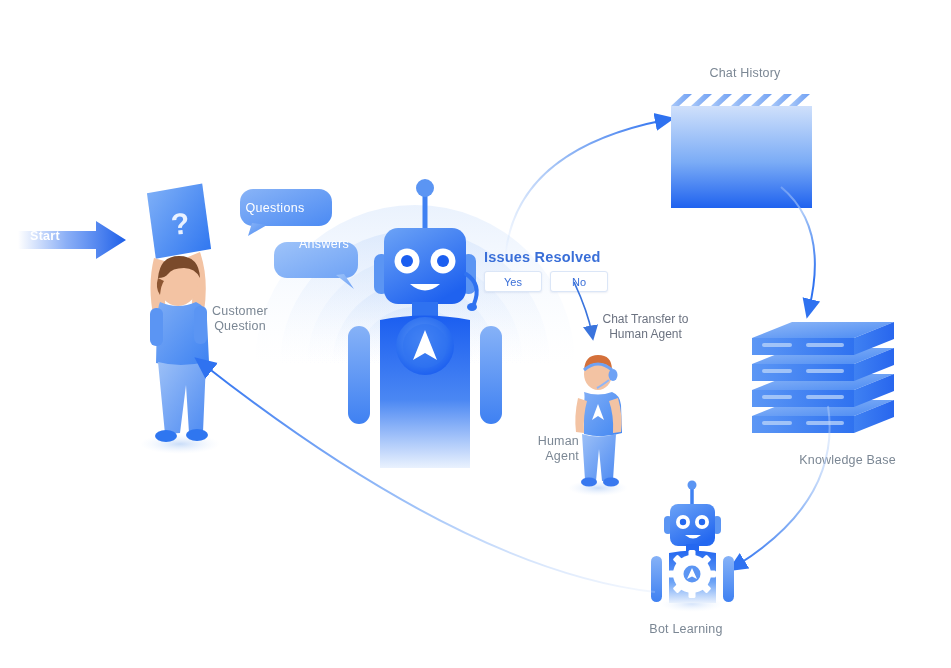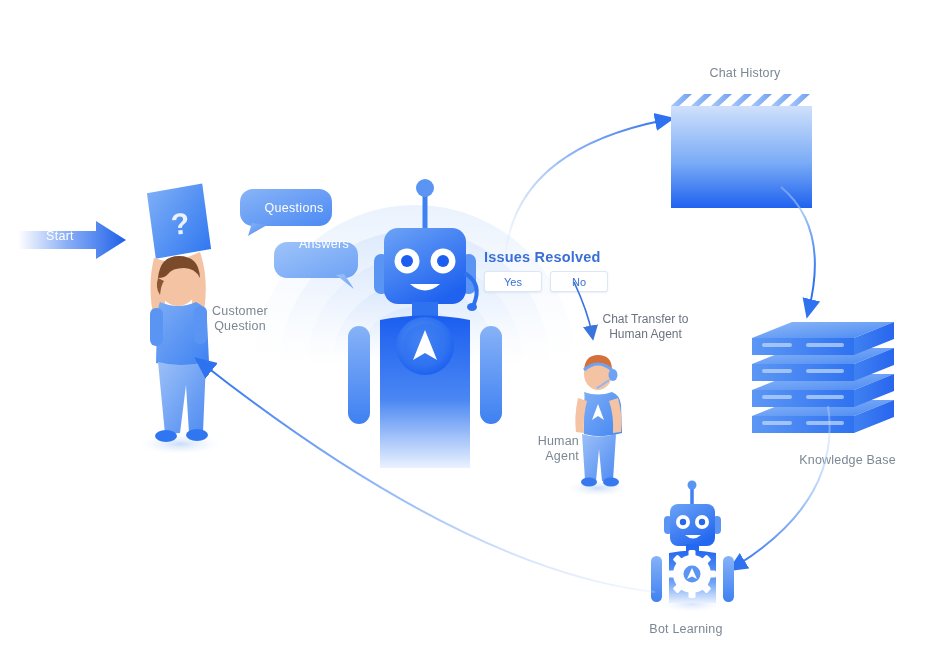--- a/index.html
+++ b/index.html
@@ -6,21 +6,21 @@
   body{width:951px;height:668px;font-family:"Liberation Sans",sans-serif;overflow:hidden;position:relative;}
   #stage{position:absolute;inset:0;width:951px;height:668px;}
   .node{position:absolute;}
   .lbl{position:absolute;color:#7b8794;font-size:12.5px;line-height:15px;text-align:center;letter-spacing:.2px;}
   svg{display:block;overflow:visible;}
   .bubble{position:absolute;color:#fff;font-size:12.5px;display:flex;align-items:center;justify-content:center;border-radius:16px;letter-spacing:.3px;}
   .decision{position:absolute;margin-top:8px;}
   .decision .dtitle{color:#3a6fd8;font-size:14.5px;font-weight:bold;letter-spacing:.2px;white-space:nowrap;}
   .btnrow{display:flex;gap:8px;margin-top:6px;justify-content:space-between;}
   .dbtn{width:56px;height:19px;background:#fff;border:1px solid #dbe6f7;border-radius:3px;color:#3a6fd8;font-size:11px;display:flex;align-items:center;justify-content:center;box-shadow:0 1px 2px rgba(60,90,160,.10);}
-  .startlbl{position:absolute;color:#ffffff;font-size:12.5px;font-weight:normal;left:46px;top:229px;letter-spacing:.3px;z-index:5;}
+  .startlbl{position:absolute;color:#ffffff;font-size:12.5px;font-weight:bold;left:30px;top:229px;letter-spacing:.3px;z-index:5;}
   .arrowlbl{position:absolute;color:#6b7280;font-size:12px;line-height:15px;text-align:center;}
 </style>
 </head>
 <body>
 
 <div id="stage">
 
   <svg class="node" style="left:250px;top:85px;" width="330" height="290">
     <defs>
       <linearGradient id="haloG" x1="0" y1="0" x2="0" y2="1">
@@ -108,21 +108,21 @@
         <stop offset="100%" stop-color="#4b8af3"></stop>
       </linearGradient>
       <linearGradient id="bubG2" x1="0" y1="0" x2="1" y2="1">
         <stop offset="0%" stop-color="#9ec3f9"></stop>
         <stop offset="100%" stop-color="#6ea2f5"></stop>
       </linearGradient>
     </defs>
     <rect x="0" y="0" width="92" height="37" rx="13" fill="url(#bubG1)"></rect>
     <path d="M12 34 L8 47 L27 36 Z" fill="url(#bubG1)"></path>
   </svg>
-  <div class="bubble" style="left:252px;top:189px;width:84px;height:37px;text-align:center;">Questions</div>
+  <div class="bubble" style="left:233px;top:189px;width:84px;height:37px;text-align:center;">Questions</div>
 
   <svg class="node" style="left:274px;top:242px;" width="100" height="48">
     <rect x="0" y="0" width="84" height="36" rx="13" fill="url(#bubG2)"></rect>
     <path d="M62 33 L80 47 L70 32 Z" fill="url(#bubG2)"></path>
   </svg>
   <div class="bubble" style="left:274px;top:226px;width:100px;height:36px;">Answers</div>
 
   <svg class="node" style="left:330px;top:178px;" width="190" height="290">
     <defs>
       <linearGradient id="headG" x1="0" y1="0" x2="0.6" y2="1">

